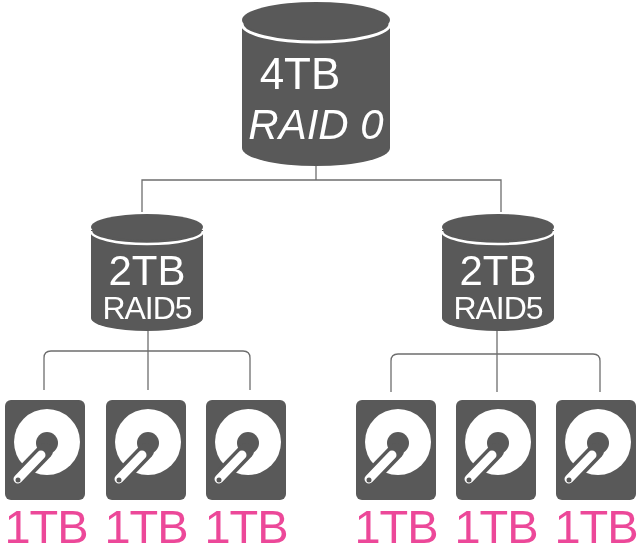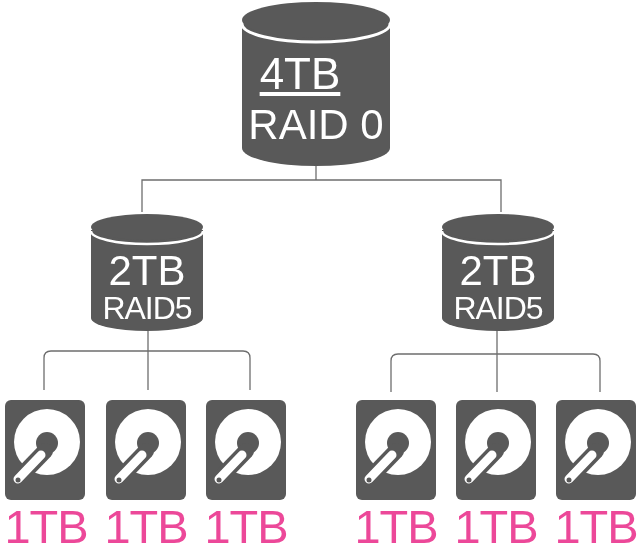--- a/index.html
+++ b/index.html
@@ -48,22 +48,22 @@
     </g>
   </defs>
   <use href="#hdd" x="5" y="400"></use>
   <use href="#hdd" x="106" y="400"></use>
   <use href="#hdd" x="206" y="400"></use>
   <use href="#hdd" x="356" y="400"></use>
   <use href="#hdd" x="456" y="400"></use>
   <use href="#hdd" x="556" y="400"></use>
 </svg>
 
-<div class="lbl" style="left:242px;width:116px;top:52px;font-size:44px;text-decoration:underline;">4TB</div>
-<div class="lbl" style="left:242px;width:148px;top:104px;font-size:42px;">RAID 0</div>
+<div class="lbl" style="left:242px;width:116px;top:52px;font-size:44px;">4TB</div>
+<div class="lbl" style="left:242px;width:148px;top:104px;font-size:42px;font-style:italic;">RAID 0</div>
 
 <div class="lbl" style="left:91px;width:112px;top:250px;font-size:42px;">2TB</div>
 <div class="lbl" style="left:91px;width:112px;top:292px;font-size:32px;letter-spacing:-1px;">RAID5</div>
 <div class="lbl" style="left:442px;width:112px;top:250px;font-size:42px;">2TB</div>
 <div class="lbl" style="left:442px;width:112px;top:292px;font-size:32px;letter-spacing:-1px;">RAID5</div>
 
 <div class="disk-lbl" style="left:0px;width:92px;top:503px;">1TB</div>
 <div class="disk-lbl" style="left:100px;width:92px;top:503px;">1TB</div>
 <div class="disk-lbl" style="left:200px;width:92px;top:503px;">1TB</div>
 <div class="disk-lbl" style="left:350px;width:92px;top:503px;">1TB</div>

